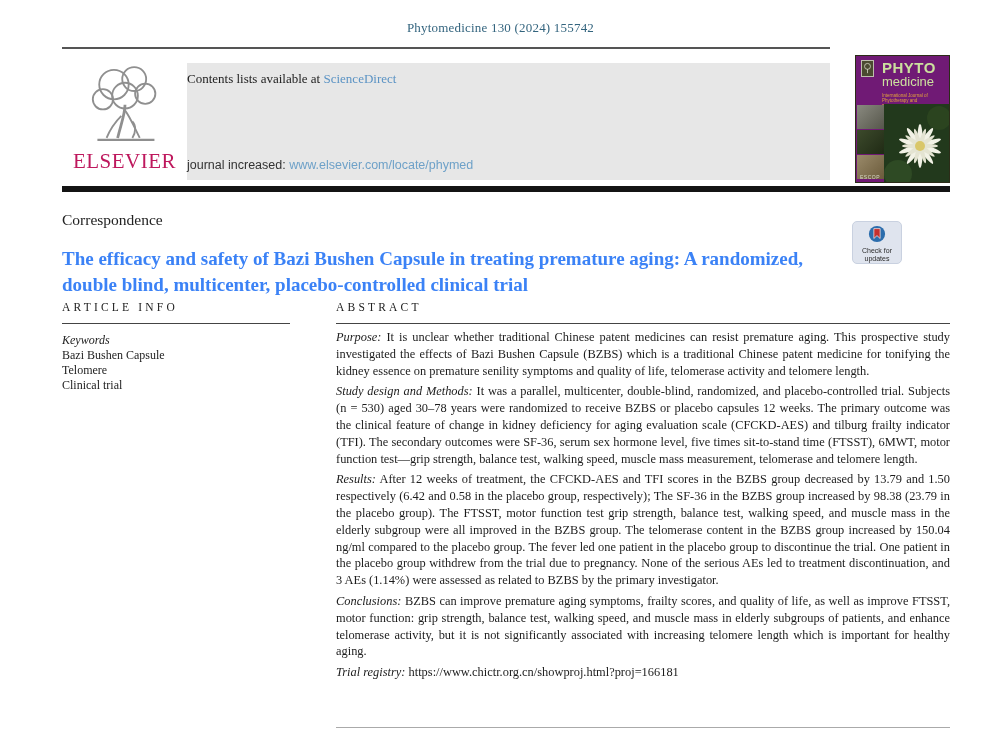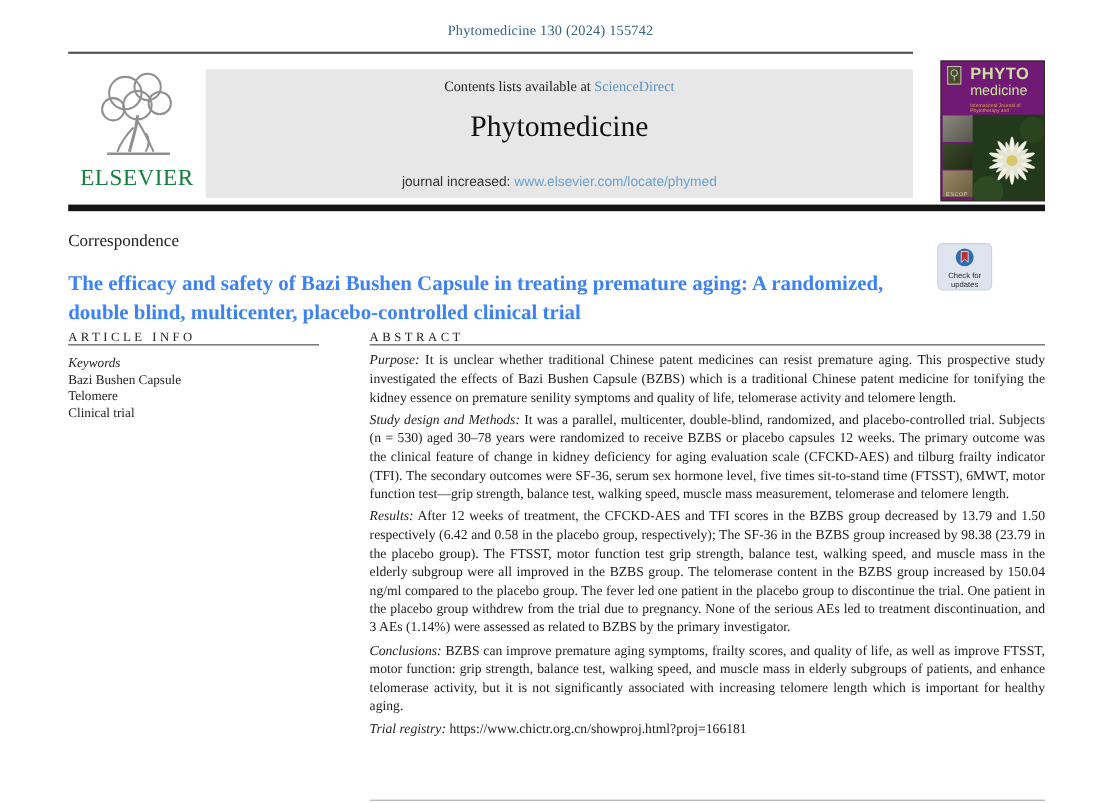--- a/index.html
+++ b/index.html
@@ -17,28 +17,28 @@
     border-top: 2px solid #555;
   }
 
   
   .elsevier-block {
     position: absolute; left: 62px; top: 55px; width: 125px; height: 125px;
     background: #fff; text-align: center;
   }
   .elsevier-tree { width: 92px; height: 92px; margin: 2px auto 0; display: block; }
   .elsevier-name {
-    font-size: 21px; color: #15803d; letter-spacing: 0.5px;
+    font-size: 21px; color: #be185d; letter-spacing: 0.5px;
     font-family: "Liberation Serif", "DejaVu Serif", serif;
   }
 
   
   .banner {
     position: absolute; left: 187px; top: 63px; width: 643px; height: 117px;
-    background: #e7e7e7; text-align: center;
+    background: #e7e7e7; text-align: left;
   }
   .banner .contents-line { margin-top: 8px; font-size: 13px; color: #222; }
   .banner .contents-line a { color: #5b93c4; text-decoration: none; }
   .banner .journal-name {
     margin-top: 13px; font-size: 27px; color: #111;
     font-family: "Liberation Serif", "DejaVu Serif", serif;
   }
   .banner .homepage-line {
     position: absolute; bottom: 8px; left: 0; width: 100%;
     font-family: "Liberation Sans", "DejaVu Sans", sans-serif;
@@ -97,21 +97,21 @@
   .check-badge .cb-text {
     font-family: "Liberation Sans", "DejaVu Sans", sans-serif;
     font-size: 7px; line-height: 1.15; color: #2a2a2a; margin-top: 0px;
   }
 
   
   .col-info { position: absolute; left: 62px; top: 301px; width: 228px; }
   .col-abs  { position: absolute; left: 336px; top: 301px; width: 614px; }
   .col-head {
     font-size: 11.5px; letter-spacing: 3.2px; color: #222;
-    border-bottom: 1px solid #444;
+    padding-bottom: 10px; border-bottom: 1px solid #444;
   }
   .col-info .keywords-label { margin-top: 9px; font-style: italic; font-size: 12px; color: #222; }
   .col-info .keyword { font-size: 12px; line-height: 14.8px; color: #222; }
 
   .col-abs .abs-body { margin-top: 5px; }
   .abs-para {
     font-size: 12.4px; line-height: 16.8px; text-align: justify;
     color: #1c1c1c; margin-bottom: 4px;
   }
   .abs-para .para-label { font-style: italic; }
@@ -140,21 +140,20 @@
     <path d="M58 70 C 62 74, 62 82, 58 88" stroke-width="2"></path>
   </svg>
   <div class="elsevier-name">ELSEVIER</div>
 </div>
 
 <div class="banner">
   <div class="contents-line">
     <span>Contents lists available at</span>
     <a href="#">ScienceDirect</a>
   </div>
-  <div class="journal-name">Phytomedicine</div>
   <div class="homepage-line">
     <span>journal increased:</span>
     <a href="#">www.elsevier.com/locate/phymed</a>
   </div>
 </div>
 
 <div class="cover">
   <div class="mini-logo">
     <svg viewBox="0 0 13 17" fill="none" stroke="#cfcfbf" stroke-width="1">
       <circle cx="6.5" cy="6" r="3.5"></circle>

